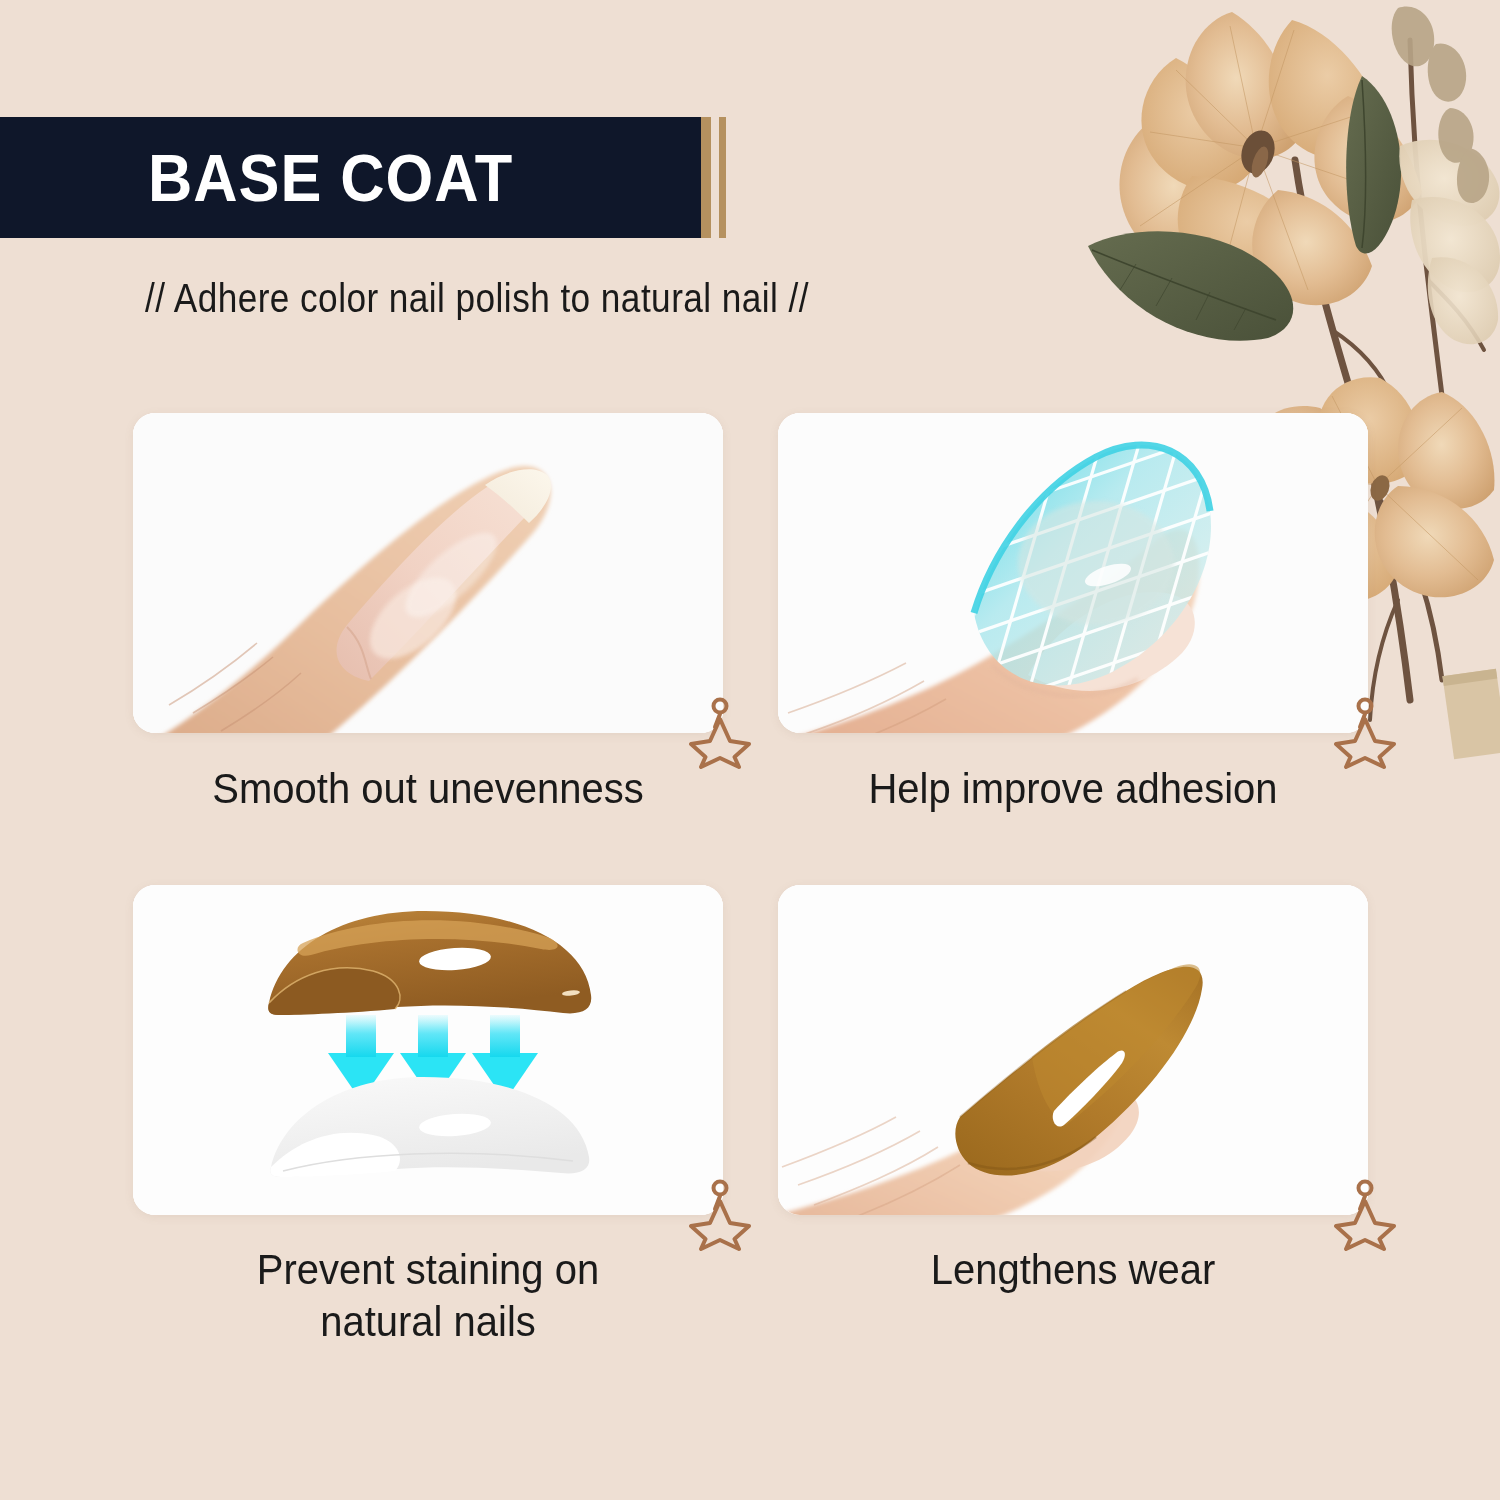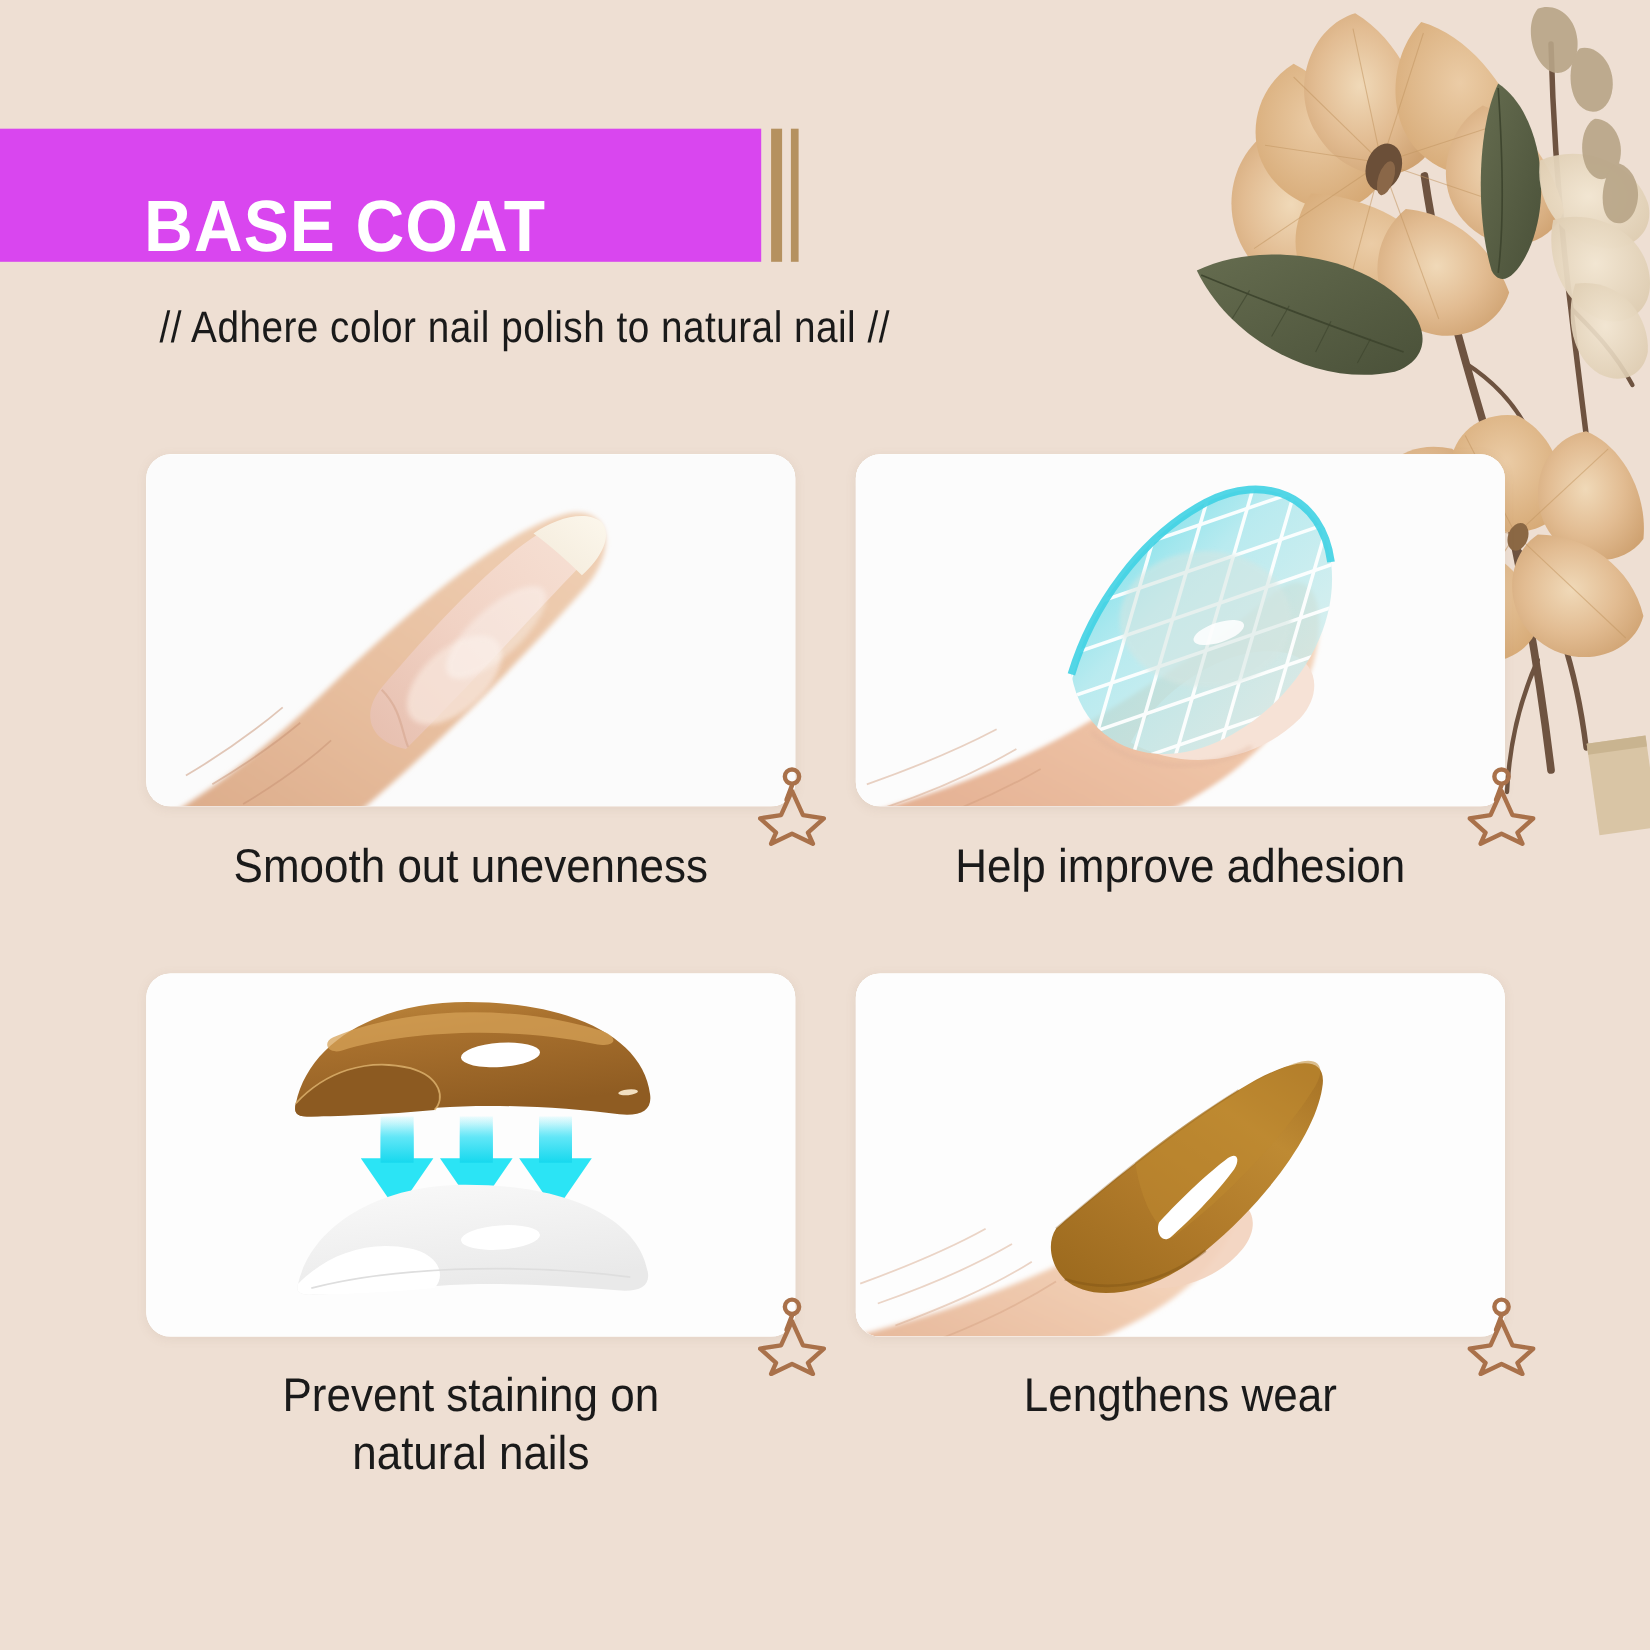--- a/index.html
+++ b/index.html
@@ -15,23 +15,24 @@
     position: relative;
   }
 
   
   .header-band {
     position: absolute;
     left: 0;
     top: 117px;
     width: 692px;
     height: 121px;
-    background: #d946ef;
+    background: #0f172a;
     display: flex;
-    align-items: flex-end;
+    align-items: center;
+    padding-left: 17px;
   }
   .header-title {
     color: #FFFFFF;
     font-size: 66px;
     font-weight: 700;
     letter-spacing: 1px;
     margin-left: 131px;
     font-family: "Liberation Sans", sans-serif;
     transform: scaleX(0.93);
     transform-origin: left center;

